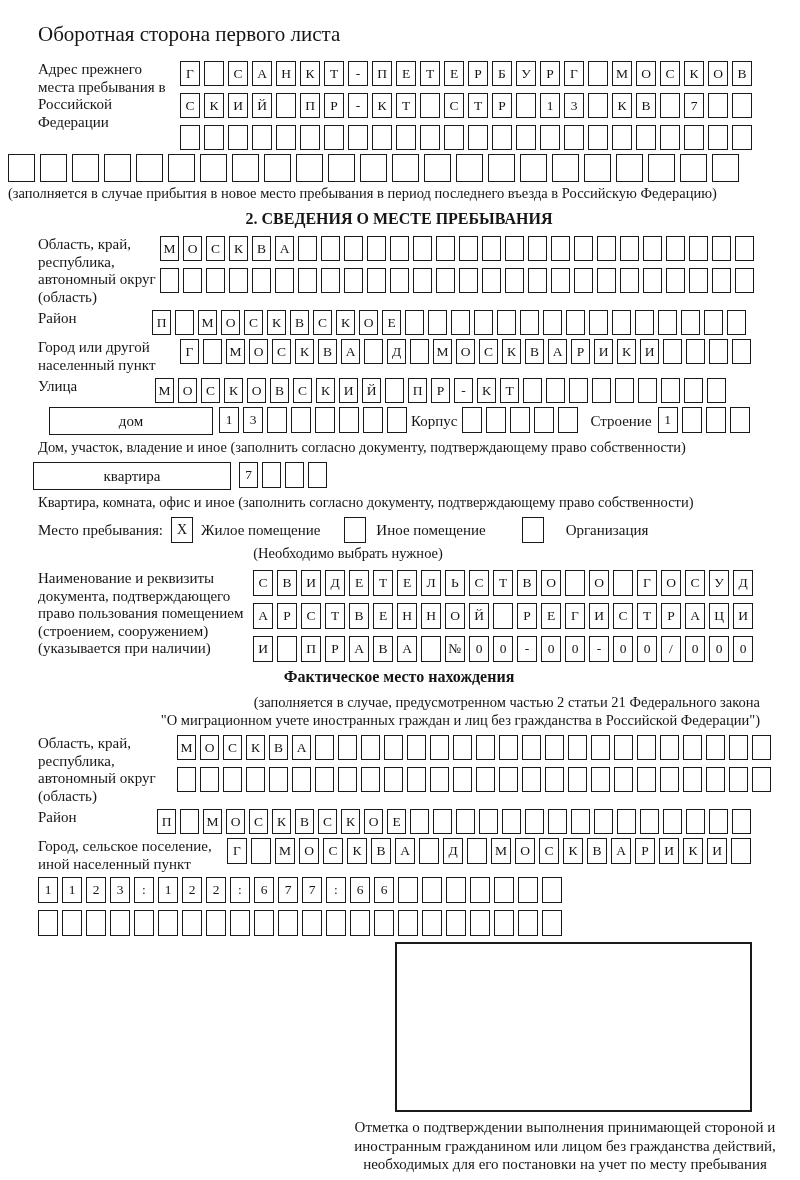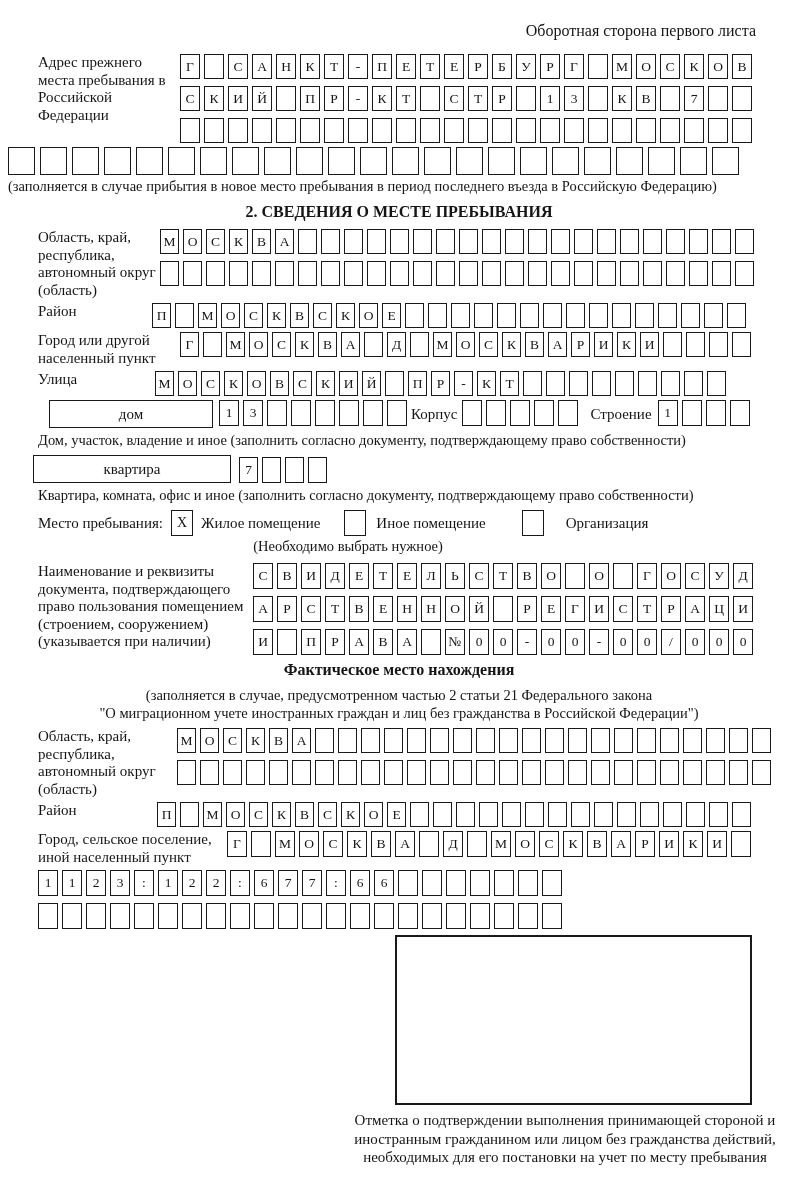--- a/index.html
+++ b/index.html
@@ -1,20 +1,20 @@
 <!DOCTYPE html>
 <html><head>
 <meta charset="utf-8">
 <style>
   html,body{margin:0;padding:0;background:#ffffff;}
   body{width:800px;height:1180px;overflow:hidden;color:#151515;
        font-family:"Liberation Serif","DejaVu Serif",serif;}
   .page{box-sizing:border-box;width:800px;height:1180px;padding:16px 40px 0 38px;}
 
-  .hdr{ text-align:right; font-size:16px; margin:6px 4px 14px 0;}
+  .hdr{ font-size:21px; margin:6px 11px 14px 0;}
 
   .frow{display:flex;align-items:flex-start;margin-bottom:4px;}
   .flabel{font-size:15px;line-height:17.5px;flex:0 0 auto;}
   .fcells{flex:0 0 auto;}
 
   .cellrow{display:flex;}
   .cellrow + .cellrow{margin-top:7px;}
   .cell{box-sizing:border-box;border:1.6px solid #1a1a1a;background:#fff;
         display:flex;align-items:center;justify-content:center;
         font-size:13.5px;line-height:1;}
@@ -33,21 +33,21 @@
             display:flex;align-items:center;justify-content:center;font-size:15px;}
   .inline-lbl{font-size:15px;line-height:28px;white-space:nowrap;}
   .caption{font-size:14.5px;margin:2px 0 6px 0;}
 
   .chk-row{display:flex;align-items:center;margin:4px 0 2px 0;}
   .chkbox{box-sizing:border-box;border:1.6px solid #1a1a1a;width:22px;height:26px;
           display:flex;align-items:center;justify-content:center;font-size:14px;}
   .chk-lbl{font-size:15px;}
   .hint{font-size:14.5px;margin:2px 0 8px 170px;width:280px;text-align:center;}
 
-  .fact-note{font-size:14.5px;text-align:center;line-height:17.5px;}
+  .fact-note{font-size:14.5px;text-align:right;line-height:17.5px;}
 
   .mark-box{box-sizing:border-box;border:2px solid #1a1a1a;width:357px;height:170px;
             margin:6px 0 6px 357px;}
   .mark-cap{width:470px;margin-left:292px;text-align:center;font-size:15px;line-height:18.5px;}
 
   .mt6{margin-top:6px;} .mb6{margin-bottom:6px;}
 </style>
 </head>
 <body>
 
@@ -346,21 +346,21 @@
     <div class="inline-lbl" style="margin-left:8px;">Строение</div>
     <div class="cellrow cr-sm" style="margin-left:6px;">
         <div class="cell filled">1</div>
         <div class="cell"></div>
         <div class="cell"></div>
         <div class="cell"></div>
       </div>
   </div>
   <div class="caption">Дом, участок, владение и иное (заполнить согласно документу, подтверждающему право собственности)</div>
 
-  <div class="frow" style="margin-left:-5px;align-items:flex-end;">
+  <div class="frow" style="margin-left:-5px;">
     <div class="namedbox" style="width:198px;">квартира</div>
     <div class="cellrow cr-apt" style="margin-left:8px;">
         <div class="cell filled">7</div>
         <div class="cell"></div>
         <div class="cell"></div>
         <div class="cell"></div>
       </div>
   </div>
   <div class="caption">Квартира, комната, офис и иное (заполнить согласно документу, подтверждающему право собственности)</div>
 

